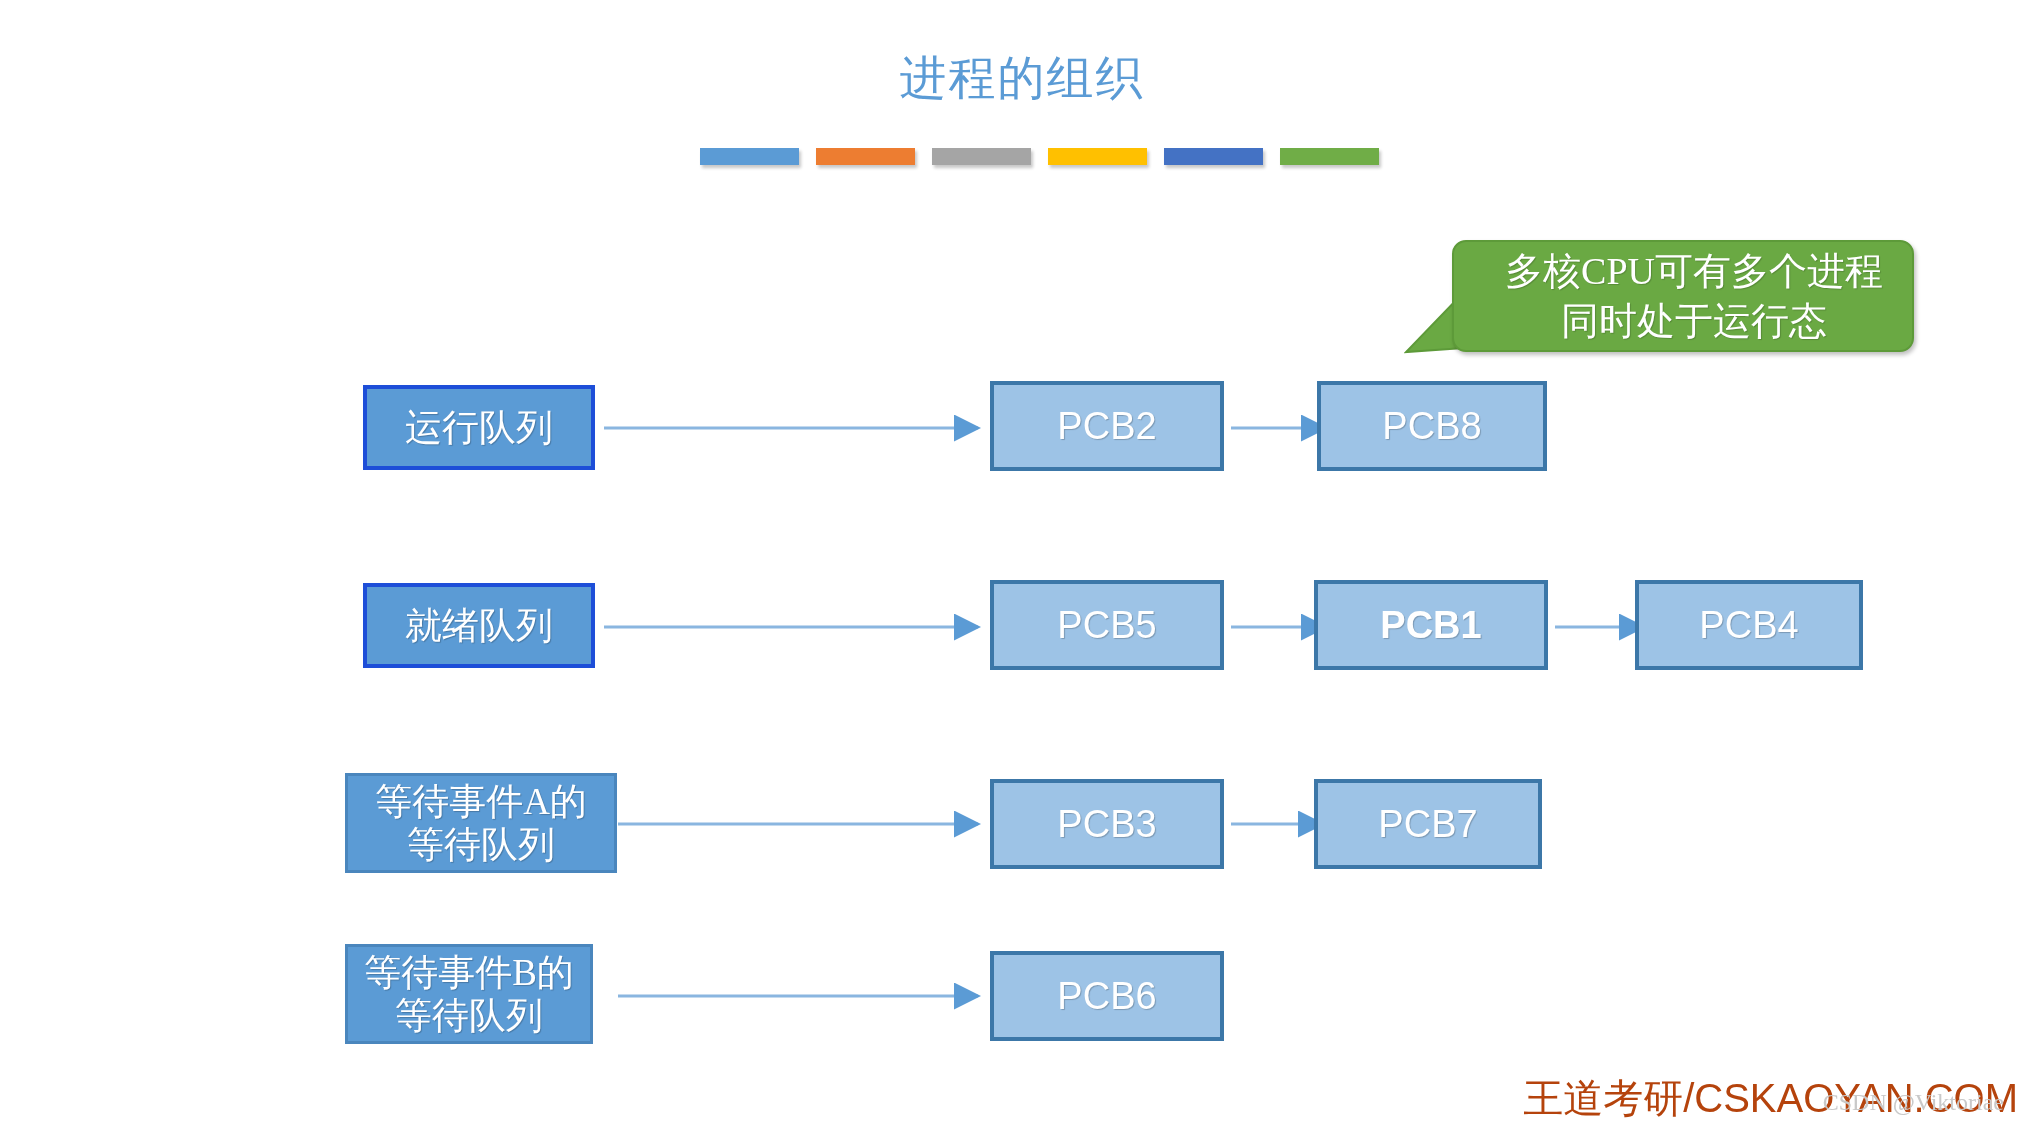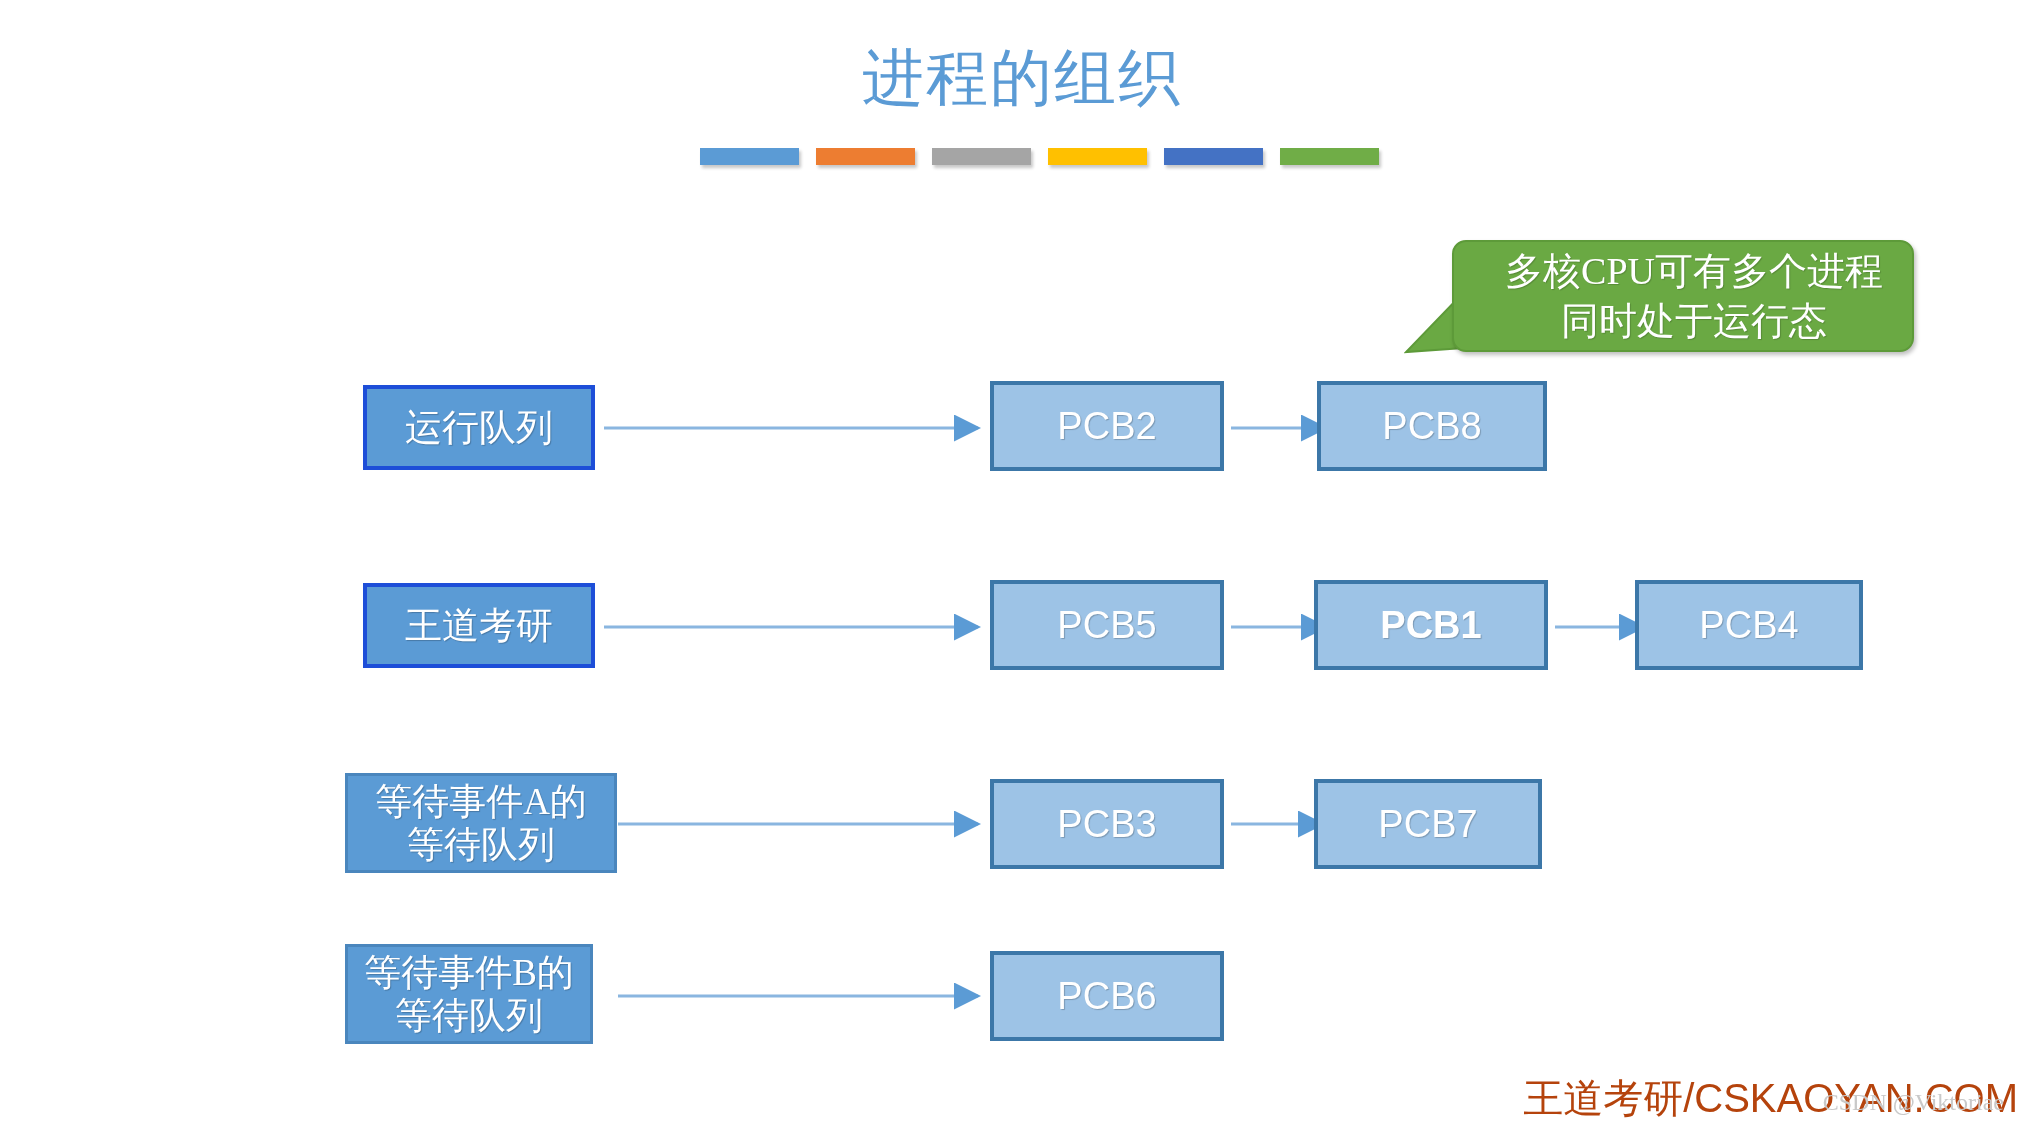--- a/index.html
+++ b/index.html
@@ -18,21 +18,21 @@
   }
 
   
   #slide-title {
     position: absolute;
     left: 0;
     top: 42px;
     width: 2044px;
     text-align: center;
     font-family: "Liberation Serif", "DejaVu Serif", serif;
-    font-size: 62px;
+    font-size: 47px;
     line-height: 72px;
     color: #5b9bd5;
     letter-spacing: 2px;
     white-space: pre;
   }
 
   
   #title-rule {
     position: absolute;
     left: 700px;
@@ -192,21 +192,21 @@
     <div>运行队列</div>
   </div>
   <div class="node pcb-node" style="left:984px; top:381px; width:234px; height:90px;">
     <div>PCB2</div>
   </div>
   <div class="node pcb-node" style="left:1311px; top:381px; width:230px; height:90px;">
     <div>PCB8</div>
   </div>
 
   <div class="node queue-node" style="left:363px; top:583px; width:232px; height:85px;">
-    <div>王道考研</div>
+    <div>就绪队列</div>
   </div>
   <div class="node pcb-node" style="left:984px; top:580px; width:234px; height:90px;">
     <div>PCB5</div>
   </div>
   <div class="node pcb-node" style="left:1308px; top:580px; width:234px; height:90px;font-weight:bold;">
     <div>PCB1</div>
   </div>
   <div class="node pcb-node" style="left:1629px; top:580px; width:228px; height:90px;">
     <div>PCB4</div>
   </div>

